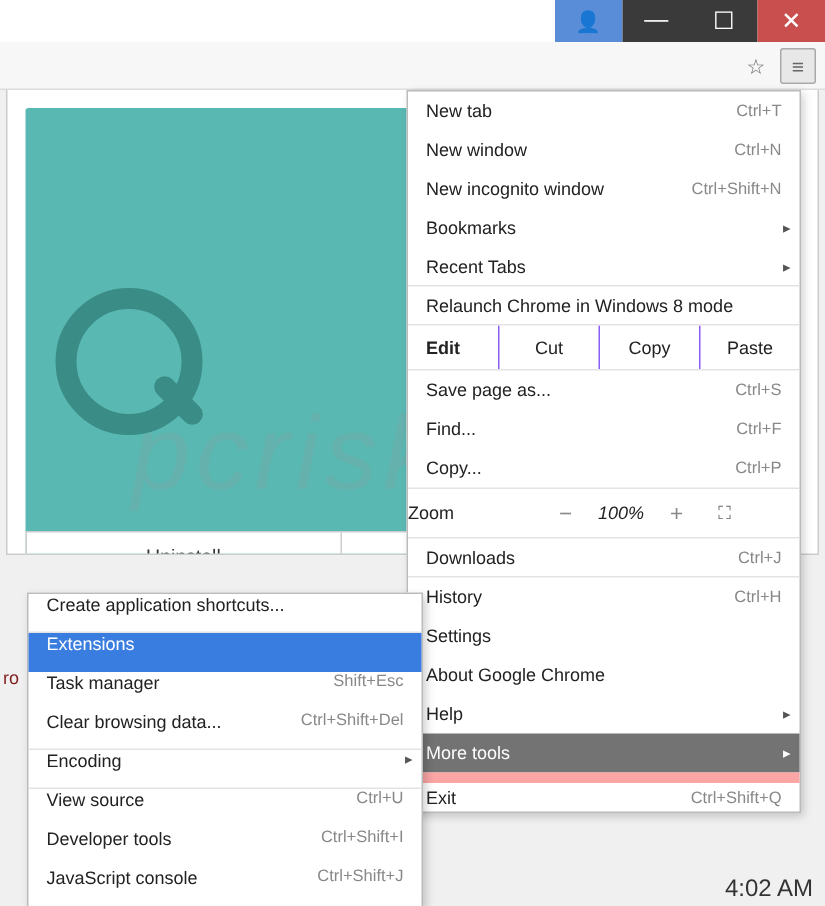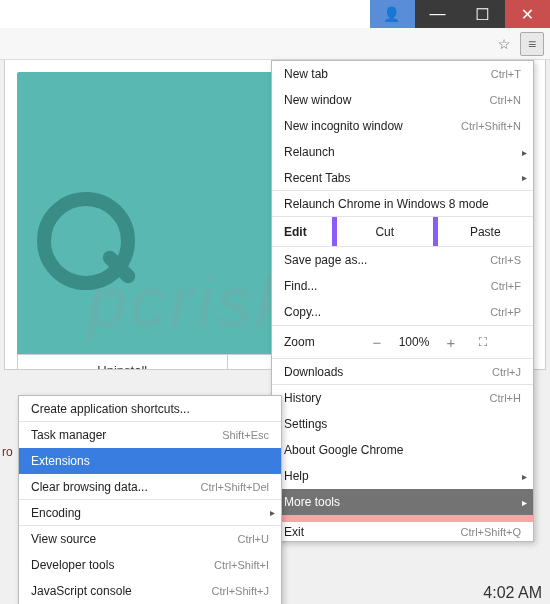--- a/index.html
+++ b/index.html
@@ -39,31 +39,31 @@
 .menu .row { display: flex; align-items: center; height: 26px; padding: 0 12px; position: relative; }
 .menu .row.sep-after { border-bottom: 1px solid #e3e3e3; }
 .menu .row .label { flex: 1; }
 .menu .row .accel { color: #888; font-size: 11px; }
 .menu .row .arrow { position: absolute; right: 6px; color: #555; font-size: 10px; }
 .menu .row.highlight { background: #737373; color: #fff; }
 .menu .row.highlight .accel, .menu .row.highlight .arrow { color: #fff; }
 
 .editrow { height: 30px; display: flex; align-items: center; border-bottom: 1px solid #e3e3e3; }
 .editrow .elab { width: 60px; padding-left: 12px; font-weight: bold; }
-.editrow .ebtn { flex: 1; text-align: center; border-left: 5px solid #8b5cf6; height: 100%; display: flex; align-items: center; justify-content: center; }
+.editrow .ebtn { flex: 1; text-align: center; border-left: 1px solid #8b5cf6; height: 100%; display: flex; align-items: center; justify-content: center; }
 
 .zoomrow { height: 34px; display: flex; align-items: center; border-top: 1px solid #e3e3e3; border-bottom: 1px solid #e3e3e3; }
-.zoomrow .zlab { width: 90px; padding-left: 12px; }
+.zoomrow .zlab { width: 90px; }
 .zoomrow .zb { width: 30px; text-align: center; color: #888; font-size: 15px; }
-.zoomrow .zv { width: 44px; text-align: center; }
+.zoomrow .zv { width: 44px; text-align: center; font-style: italic; }
 .zoomrow .zfs { width: 34px; text-align: center; color: #666; }
 
 
 .submenu { position: absolute; left: 18px; top: 395px; width: 264px; background: #fff; border: 1px solid #bbb; box-shadow: 2px 2px 6px rgba(0,0,0,.2); font-size: 12px; color: #222; }
-.submenu .row { display: flex; align-items: center; height: 26px; padding: 0 12px; position: relative; }
+.submenu .row { display: flex; height: 26px; padding: 0 12px; position: relative; }
 .submenu .row .label { flex: 1; }
 .submenu .row .accel { color: #888; font-size: 11px; }
 .submenu .row .arrow { position: absolute; right: 6px; color: #555; font-size: 10px; }
 .submenu .row.highlight { background: #3a7de0; color: #fff; }
 .submenu .row.sep-after { border-bottom: 1px solid #e3e3e3; }
 
 .truncated { position: absolute; left: 2px; top: 445px; font-size: 12px; color: #7f1d1d; }
 
 .watermark { position: absolute; left: 50%; top: 50%; transform: translate(-50%,-50%); font-size: 70px; font-weight: 300; color: rgba(150,150,150,.18); letter-spacing: 4px; pointer-events: none; font-style: italic; }
 </style>
@@ -113,33 +113,34 @@
     </div>
   <div class="row">
       <span class="label">New window</span>
       <span class="accel">Ctrl+N</span>
     </div>
   <div class="row">
       <span class="label">New incognito window</span>
       <span class="accel">Ctrl+Shift+N</span>
     </div>
   <div class="row">
-      <span class="label">Relaunch</span>
+      <span class="label">Bookmarks</span>
       <span class="arrow">▸</span>
     </div>
   <div class="row sep-after">
       <span class="label">Recent Tabs</span>
       <span class="arrow">▸</span>
     </div>
   <div class="row sep-after">
       <span class="label">Relaunch Chrome in Windows 8 mode</span>
     </div>
   <div class="editrow">
     <div class="elab">Edit</div>
     <div class="ebtn">Cut</div>
+    <div class="ebtn">Copy</div>
     <div class="ebtn">Paste</div>
   </div>
   <div class="row">
       <span class="label">Save page as...</span>
       <span class="accel">Ctrl+S</span>
     </div>
   <div class="row">
       <span class="label">Find...</span>
       <span class="accel">Ctrl+F</span>
     </div>
@@ -179,27 +180,27 @@
   <div class="row" style="border-top:7px solid #fca5a5">
       <span class="label">Exit</span>
       <span class="accel">Ctrl+Shift+Q</span>
     </div>
 </div>
 
 <div class="submenu">
   <div class="row sep-after">
       <span class="label">Create application shortcuts...</span>
     </div>
+  <div class="row highlight">
+      <span class="label">Extensions</span>
+    </div>
   <div class="row">
       <span class="label">Task manager</span>
       <span class="accel">Shift+Esc</span>
     </div>
-  <div class="row highlight">
-      <span class="label">Extensions</span>
-    </div>
   <div class="row sep-after">
       <span class="label">Clear browsing data...</span>
       <span class="accel">Ctrl+Shift+Del</span>
     </div>
   <div class="row sep-after">
       <span class="label">Encoding</span>
       <span class="arrow">▸</span>
     </div>
   <div class="row">
       <span class="label">View source</span>

